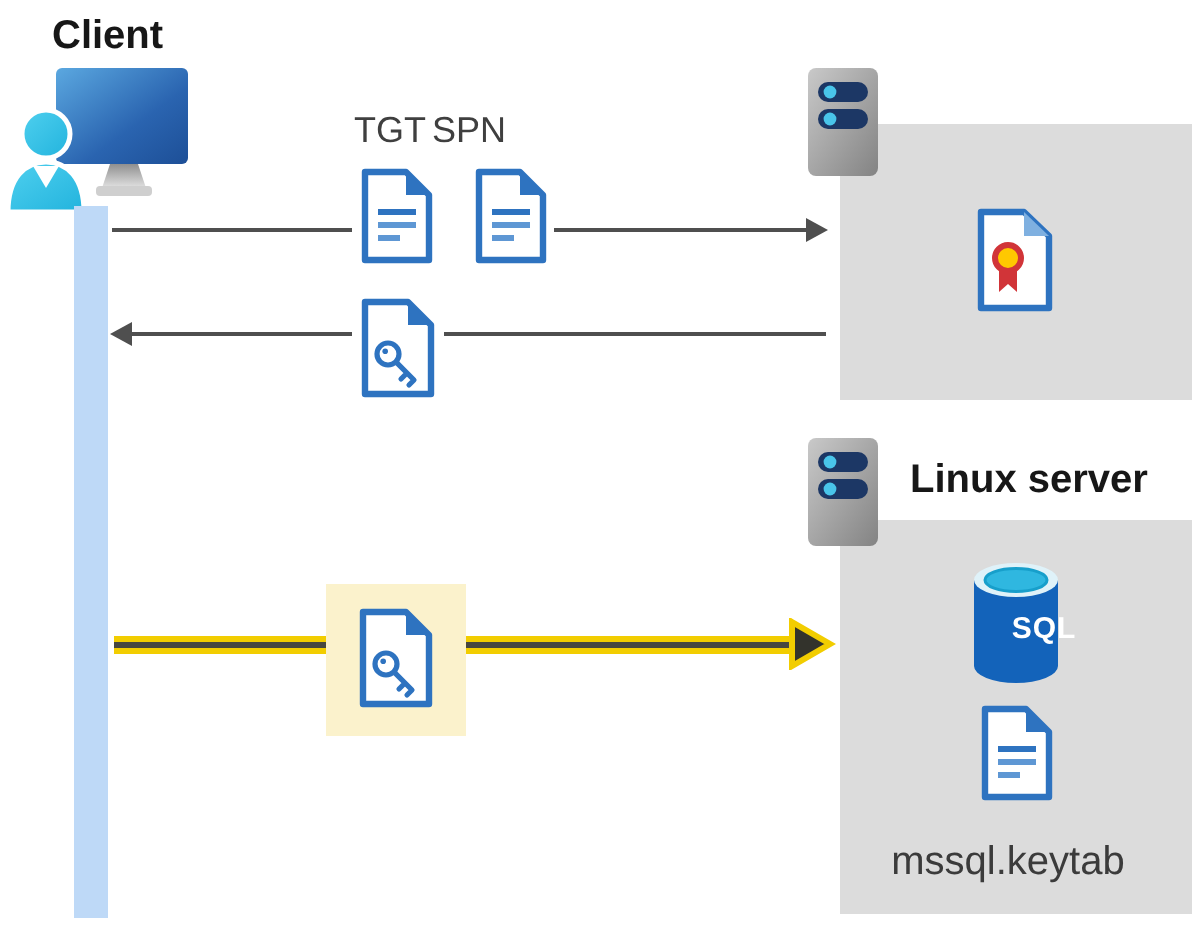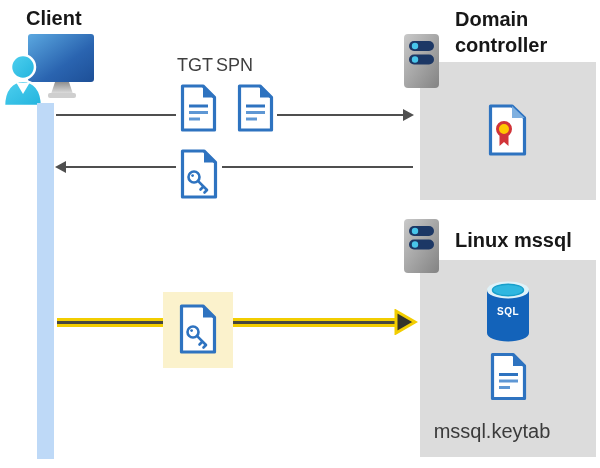--- a/index.html
+++ b/index.html
@@ -14,21 +14,21 @@
   .gray-box{background:var(--box_gray);}
   .lifeline{background:var(--lifeline);}
   .hline{background:var(--arrow_gray);height:2px;}
   .head-right{width:0;height:0;border-top:6px solid transparent;border-bottom:6px solid transparent;
     border-left:11px solid var(--arrow_gray);}
   .head-left{width:0;height:0;border-top:6px solid transparent;border-bottom:6px solid transparent;
     border-right:11px solid var(--arrow_gray);}
   .yellow-band{background:var(--yellow);height:9px;}
   .yellow-core{position:absolute;left:0;right:0;top:3px;height:2.5px;background:var(--yellow_core);}
   .highlight-box{background:var(--highlight);}
-  .sql-text{font-size:10px;font-weight:700;color:#ffffff;text-align:center;letter-spacing:.5px;}
+  .sql-text{font-size:15px;font-weight:700;color:#ffffff;text-align:center;letter-spacing:.5px;margin-left:14px;}
 </style>
 </head>
 <body>
 
 <div class="canvas">
 
   <div class="abs node-title" style="left:26px;top:5px;">Client</div>
 
   <svg class="abs" style="left:2px;top:28px;" width="100" height="78" viewBox="0 0 100 78">
     <defs>
@@ -100,21 +100,20 @@
         <stop offset="0" stop-color="#c9c9c9"></stop>
           <stop offset="1" stop-color="#838383"></stop>
       </linearGradient>
     </defs>
     <rect x="1" y="1" width="35" height="54" rx="4" fill="url(#srv1)"></rect>
     <rect x="6" y="8" width="25" height="10" rx="5" fill="#1c3765"></rect>
     <circle cx="12" cy="13" r="3.2" fill="#49c5ea"></circle>
     <rect x="6" y="21.5" width="25" height="10" rx="5" fill="#1c3765"></rect>
     <circle cx="12" cy="26.5" r="3.2" fill="#49c5ea"></circle>
   </svg>
-  <div class="abs node-title" style="left:455px;top:6px;width:112px;">Domain controller</div>
 
   <svg class="abs" style="left:487px;top:104px;" width="41" height="53" viewBox="0 0 41 53">
     <path d="M3.5 2 H25 L37.5 14 V50 H3.5 Z" fill="#ffffff" stroke="var(--doc_blue)" stroke-width="3.2" stroke-linejoin="round"></path>
     <path d="M25 2 V14 H37.5 Z" fill="#7fb0e0"></path>
     <circle cx="17" cy="25" r="6.5" fill="var(--cert_gold)" stroke="var(--cert_red)" stroke-width="3"></circle>
     <path d="M12.5 30 V42 L17 38 L21.5 42 V30 Z" fill="var(--cert_red)"></path>
   </svg>
 
   <div class="abs gray-box" style="left:420px;top:260px;width:176px;height:197px;"></div>
   <svg class="abs" style="left:403px;top:218px;" width="37" height="56" viewBox="0 0 37 56">
@@ -123,21 +122,21 @@
         <stop offset="0" stop-color="#c9c9c9"></stop>
           <stop offset="1" stop-color="#838383"></stop>
       </linearGradient>
     </defs>
     <rect x="1" y="1" width="35" height="54" rx="4" fill="url(#srv2)"></rect>
     <rect x="6" y="8" width="25" height="10" rx="5" fill="#1c3765"></rect>
     <circle cx="12" cy="13" r="3.2" fill="#49c5ea"></circle>
     <rect x="6" y="21.5" width="25" height="10" rx="5" fill="#1c3765"></rect>
     <circle cx="12" cy="26.5" r="3.2" fill="#49c5ea"></circle>
   </svg>
-  <div class="abs node-title" style="left:455px;top:227px;width:140px;white-space:nowrap;">Linux mssql</div>
+  <div class="abs node-title" style="left:455px;top:227px;width:140px;white-space:nowrap;">Linux server</div>
 
   <div class="abs yellow-band" style="left:57px;top:318px;width:341px;">
     <div class="yellow-core"></div>
   </div>
   <svg class="abs" style="left:394px;top:309px;" width="24" height="26" viewBox="0 0 24 26">
     <polygon points="2,2 21,13 2,24" fill="#33332c" stroke="var(--yellow)" stroke-width="3"></polygon>
   </svg>
 
   <div class="abs highlight-box" style="left:163px;top:292px;width:70px;height:76px;"></div>
   <svg class="abs" style="left:178px;top:304px;" width="40" height="50" viewBox="0 0 40 50">
@@ -159,15 +158,15 @@
   <div class="abs sql-text" style="left:485px;top:306px;width:46px;">SQL</div>
 
   <svg class="abs" style="left:489px;top:352px;" width="39" height="49" viewBox="0 0 39 48">
     <path d="M3.5 2 H24 L35.5 13.5 V46 H3.5 Z" fill="#ffffff" stroke="var(--doc_blue)" stroke-width="3.2" stroke-linejoin="round"></path>
     <path d="M24 2 V13.5 H35.5 Z" fill="var(--doc_blue)"></path>
     <path d="M10 22 H29" stroke="var(--doc_blue)" stroke-width="3"></path>
     <path d="M10 28.5 H29" stroke="var(--doc_line)" stroke-width="3"></path>
     <path d="M10 35 H21" stroke="var(--doc_line)" stroke-width="3"></path>
   </svg>
 
-  <div class="abs file-label" style="left:404px;top:420px;width:176px;">mssql.keytab</div>
+  <div class="abs file-label" style="left:416px;top:420px;width:176px;">mssql.keytab</div>
 
 </div>
 
 </body></html>

